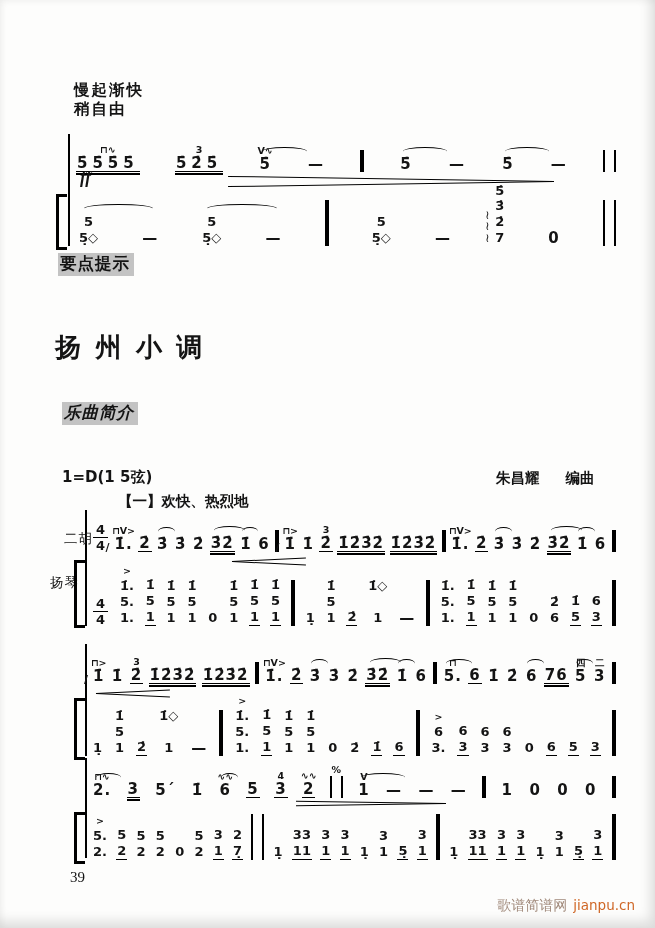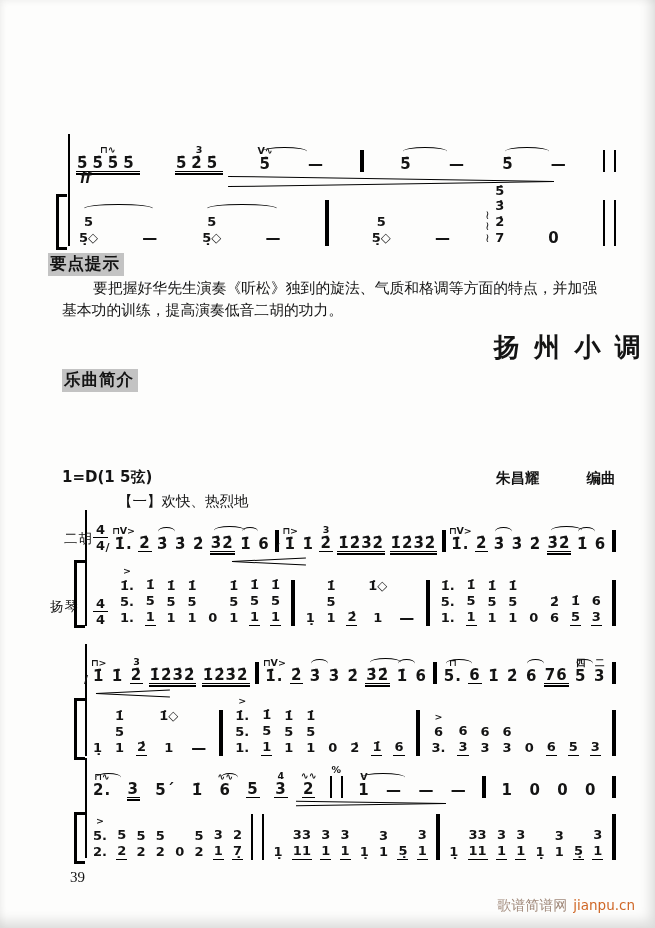--- a/index.html
+++ b/index.html
@@ -3,35 +3,35 @@
 <meta charset="utf-8">
 <style>
   html,body{margin:0;padding:0;background:#e9e9e9;}
   .page{position:relative;width:655px;height:928px;margin:0 auto;background:#fdfdfc;
         color:#141414;font-family:"Liberation Serif","DejaVu Serif",serif;overflow:hidden;
         box-shadow:inset -5px -7px 12px rgba(0,0,0,.12), inset 2px 2px 6px rgba(0,0,0,.04);}
   .abs{position:absolute;}
 
   
   .tempo{left:74px;top:80px;font-size:15.5px;font-weight:bold;line-height:1.25;letter-spacing:2px;}
-  .ff{left:80px;top:168px;font-family:Liberation Sans, sans-serif;font-style:italic;font-weight:bold;font-size:17px;}
+  .ff{left:80px;top:168px;font-family:Liberation Serif, serif;font-style:italic;font-weight:bold;font-size:17px;}
   .sec-header{display:inline-block;background:#c3c3c3;padding:0 4px 1px 2px;
               font-size:16.5px;font-weight:bold;letter-spacing:1px;}
-  .tips-h{left:48px;top:253px;}
+  .tips-h{left:58px;top:253px;}
   .tips-b{left:62px;top:277px;width:535px;font-size:14.8px;line-height:1.5;
           text-indent:2.1em;text-align:justify;}
-  .title{left:0;right:0;top:330px;text-align:right;font-size:26px;font-weight:bold;
+  .title{left:0;right:0;top:330px;text-align:left;font-size:26px;font-weight:bold;
          letter-spacing:.55em;text-indent:.55em;padding-left:41px;}
-  .about-h{left:62px;top:369px;}
+  .about-h{left:62px;top:402px;font-style:italic;}
   .about-b{left:62px;top:410px;width:538px;font-size:14.8px;line-height:1.55;
            text-indent:2.1em;text-align:justify;}
   .key{left:62px;top:468px;font-family:"DejaVu Sans",sans-serif;font-weight:bold;font-size:15px;}
   .composer{left:496px;top:469px;font-size:14.5px;font-weight:bold;}
-  .composer em{font-style:normal;margin-left:47px;}
-  .mark1{left:118px;top:492px;font-size:14.5px;font-weight:normal;}
+  .composer em{font-style:normal;margin-left:26px;}
+  .mark1{left:118px;top:492px;font-size:14.5px;font-weight:bold;}
   .pagenum{left:70px;top:869px;font-size:15px;}
   .watermark{right:20px;top:897px;font-size:14px;color:#a18a7b;}
   .watermark b{color:#cf6726;font-weight:normal;margin-left:6px;font-family:"DejaVu Sans",sans-serif;font-size:13.5px;}
   .part-label{font-size:13.5px;letter-spacing:1px;}
 
   
   .mus{position:absolute;display:flex;align-items:flex-end;justify-content:space-between;
        font-family:"DejaVu Sans",sans-serif;font-weight:bold;font-size:15px;line-height:1;}
   .tok{position:relative;display:inline-flex;flex-direction:column;align-items:center;
        justify-content:flex-end;padding:0 1px;}
@@ -67,20 +67,24 @@
   .hp i.b{transform:rotate(-2.8deg);}
   .hp.flat i.a{transform:rotate(.9deg);}
   .hp.flat i.b{transform:rotate(-.9deg);}
   .hp.rev i{transform-origin:right center;}
 </style>
 </head>
 <body>
 
 <div class="page">
 
+  <div class="abs tempo">
+    <div>慢起渐快</div>
+    <div>稍自由</div>
+  </div>
   <div class="sysline" style="left:68px;top:134px;height:112px;"></div>
   <div class="mus" style="left:76px;top:124px;width:540px;height:48px;">
       <span class="tok g u2">
         <i class="sup">⊓∿</i>
         <b class="main">5̇5̇5̇5̇</b>
       </span>
       <span class="tok g u2">
         <i class="sup">3</i>
         <b class="main">5̇2̇5̇</b>
       </span>
@@ -141,21 +145,20 @@
         <b>2̇</b>
         <b>7</b>
       </span>
       <span class="tok">
         <b class="main">0</b>
       </span>
       <span class="tok bar dbl"></span>
     </div>
 
   <div class="abs sec-header tips-h">要点提示</div>
-  <div class="abs tips-b">要把握好华先生演奏《听松》独到的旋法、气质和格调等方面的特点，并加强基本功的训练，提高演奏低音二胡的功力。</div>
 
   <div class="abs title">扬州小调</div>
   <div class="abs sec-header about-h">乐曲简介</div>
 
   <div class="abs key">1=D(1 5弦)</div>
   <div class="abs composer">
     <span>朱昌耀</span><em>编曲</em>
   </div>
   <div class="abs mark1">【一】欢快、热烈地</div>
 
@@ -234,21 +237,21 @@
       </span>
       <span class="tok">
         <b class="main">6</b>
       </span>
       <span class="tok bar"></span>
     </div>
   <div class="hp" style="left:232px;top:556px;width:74px;">
       <i class="a"></i>
       <i class="b"></i>
     </div>
-  <div class="abs part-label" style="left:50px;top:598px;">扬琴</div>
+  <div class="abs part-label" style="left:50px;top:574px;">扬琴</div>
   <div class="brk" style="left:74px;top:560px;height:62px;"></div>
   <div class="mus tall" style="left:92px;top:556px;width:524px;height:70px;">
       <span class="tok ts">
         <b class="num">4</b>
         <b class="den">4</b>
       </span>
       <span class="tok stack">
         <i class="sup">&gt;</i>
         <b>1̇.</b>
         <b>5.</b>

